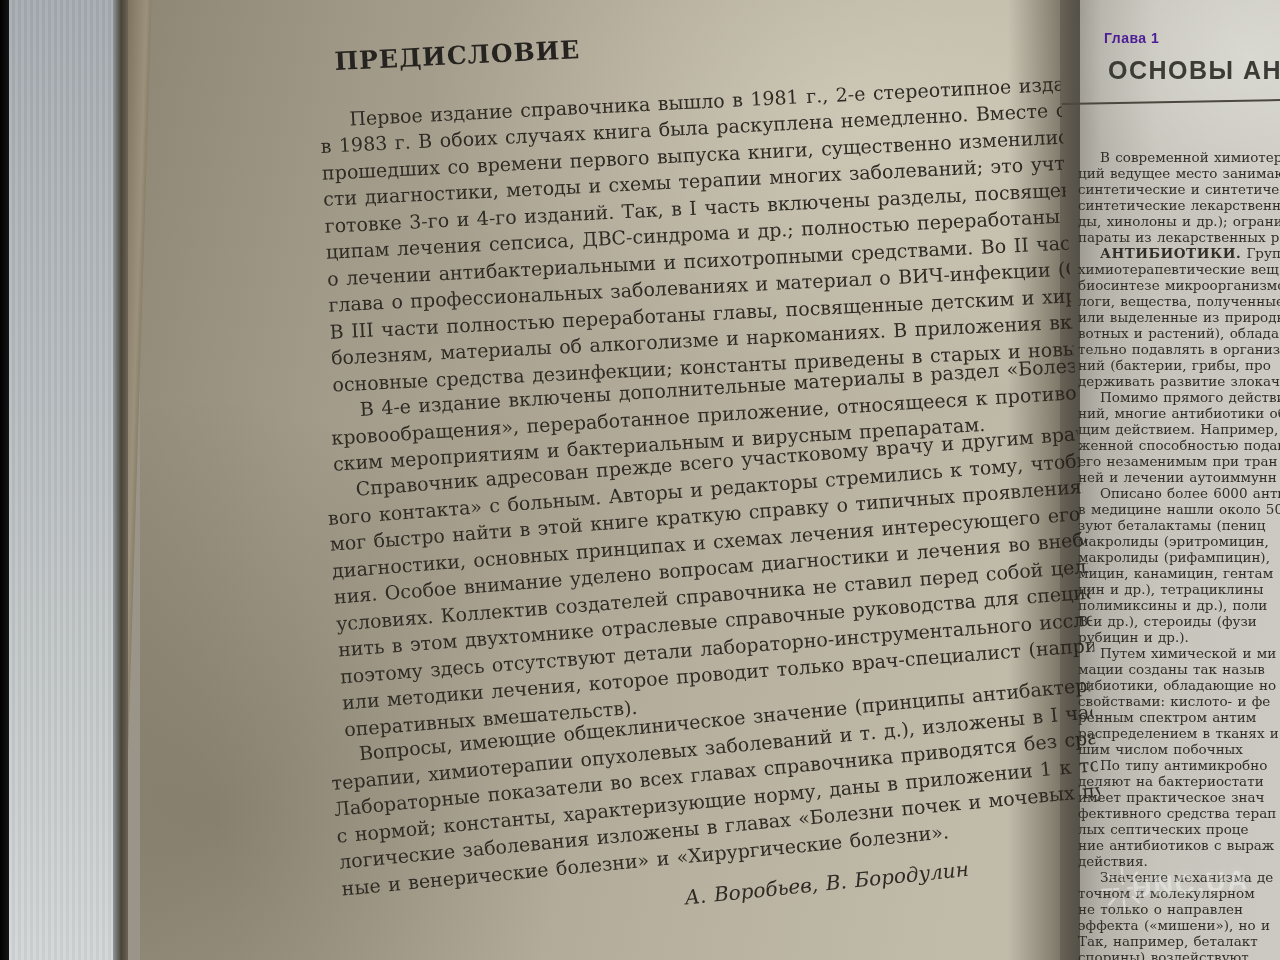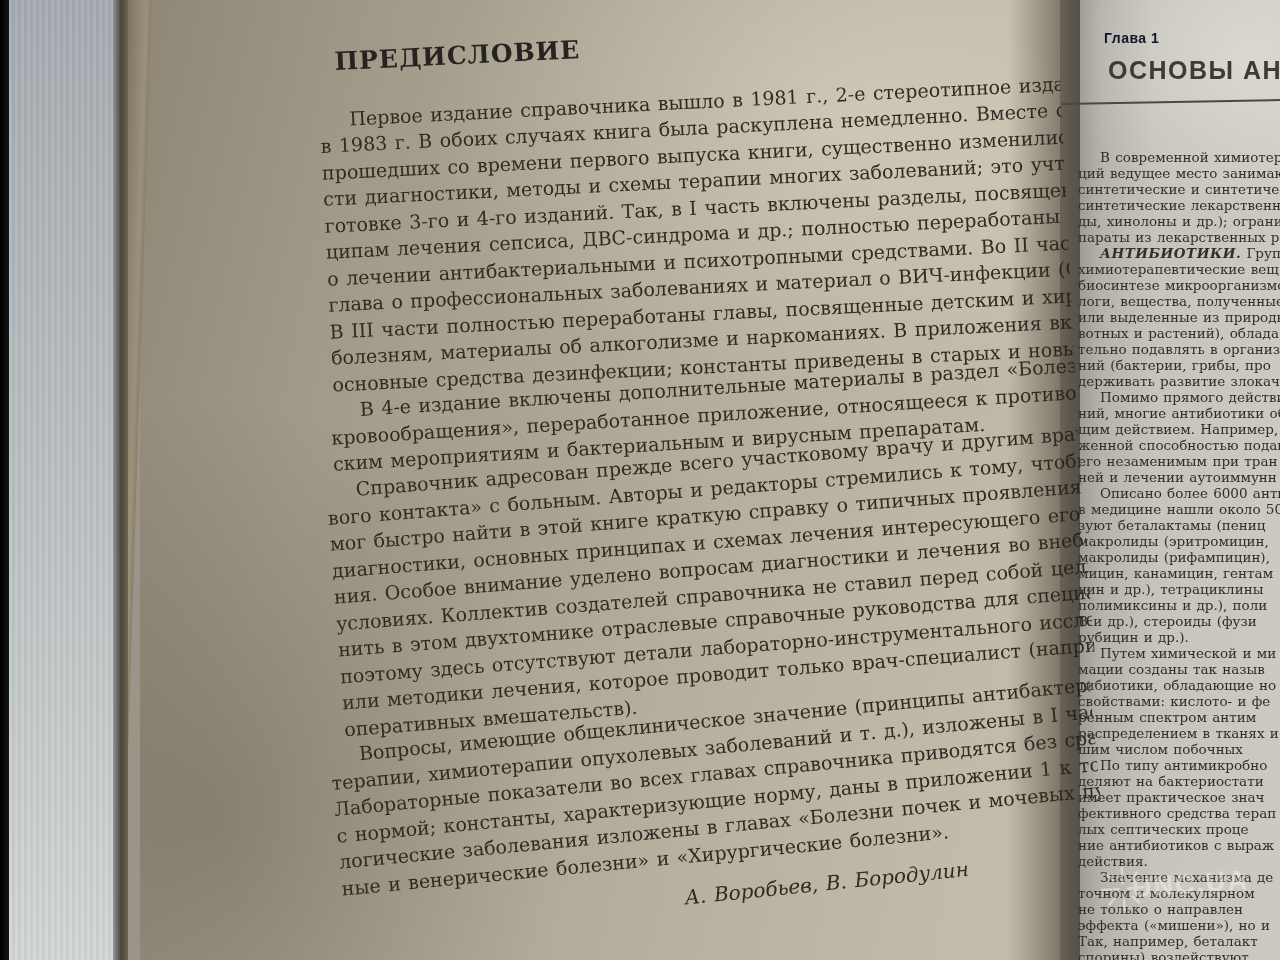--- a/index.html
+++ b/index.html
@@ -52,32 +52,32 @@
   .p3{transform:rotate(-1.6deg);margin-left:-12px;}
   .p4{transform:rotate(-2.6deg);margin-left:-22px;}
   .ln{white-space:nowrap;overflow:hidden;}
   .ind{padding-left:30px;}
   .signature{margin-top:18px;margin-left:-24px;text-align:right;padding-right:130px;
     font-style:italic;font-size:20px;transform:rotate(-3deg);transform-origin:0 0;}
 
   
   .chapter-label{position:absolute;left:1104px;top:30px;z-index:4;
     font-family:"Liberation Sans","DejaVu Sans",sans-serif;font-weight:bold;
-    font-size:14px;letter-spacing:0.5px;color:#0f172a;}
+    font-size:14px;letter-spacing:0.5px;color:#4c1d95;}
   .chapter-title{position:absolute;left:1108px;top:56px;width:200px;z-index:4;
     font-family:"Liberation Sans","DejaVu Sans",sans-serif;font-weight:bold;
     font-size:25px;letter-spacing:1.5px;color:#3d3b35;white-space:nowrap;overflow:hidden;}
   .chapter-rule{position:absolute;left:1062px;top:101px;width:218px;height:2px;z-index:4;
     background:#4c483f;transform:rotate(-1deg);}
   .right-text{position:absolute;left:1078px;top:149px;width:210px;z-index:4;
     color:#302e28;font-family:"DejaVu Serif","Liberation Serif",serif;
     font-size:13.5px;line-height:16px;word-spacing:1px;}
   .right-text .ln{white-space:nowrap;overflow:hidden;}
   .right-text .ind{padding-left:22px;}
-  .right-text b{letter-spacing:0.5px;font-style:italic;}
+  .right-text b{letter-spacing:0.5px;}
 
   
   .watermark{position:absolute;left:1100px;top:862px;z-index:9;display:flex;align-items:center;
     transform:rotate(-4deg);opacity:0.42;color:#ffffff;
     font-family:"Liberation Sans","DejaVu Sans",sans-serif;font-weight:bold;
     font-size:27px;letter-spacing:2px;text-shadow:0 0 6px rgba(255,255,255,0.7);}
   .watermark svg{margin-right:-14px;}
 </style>
 </head>
 <body>

